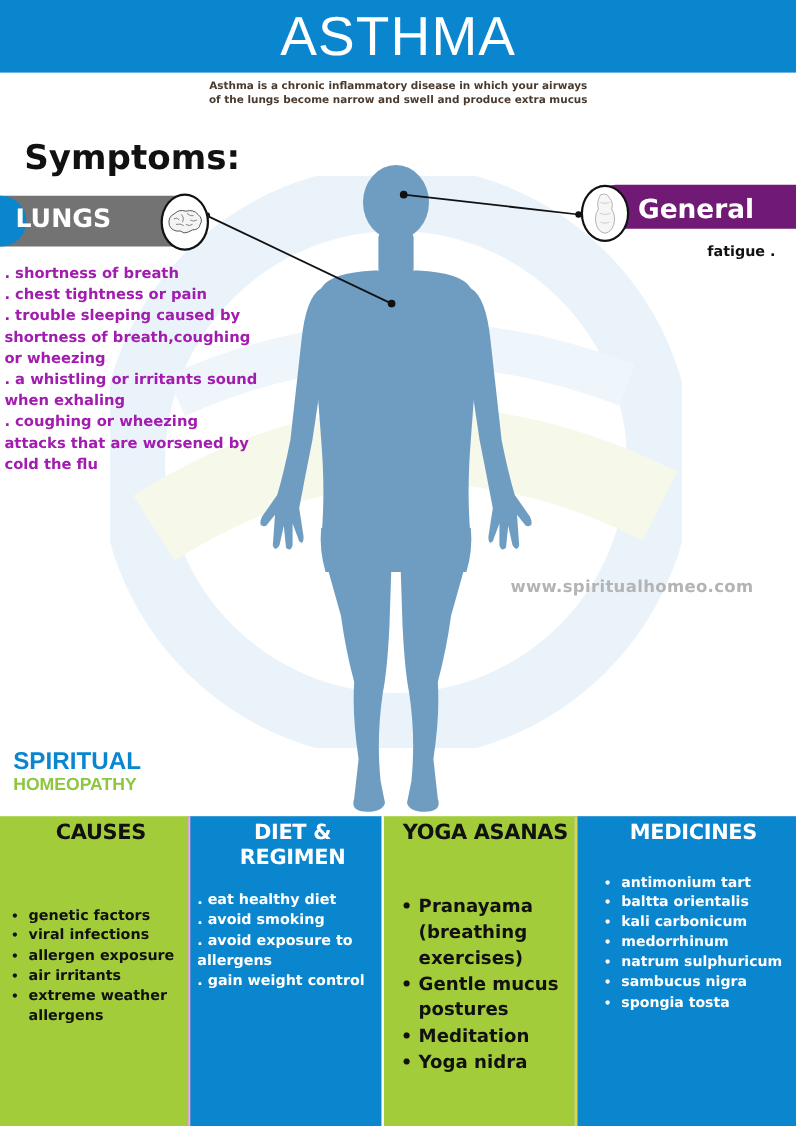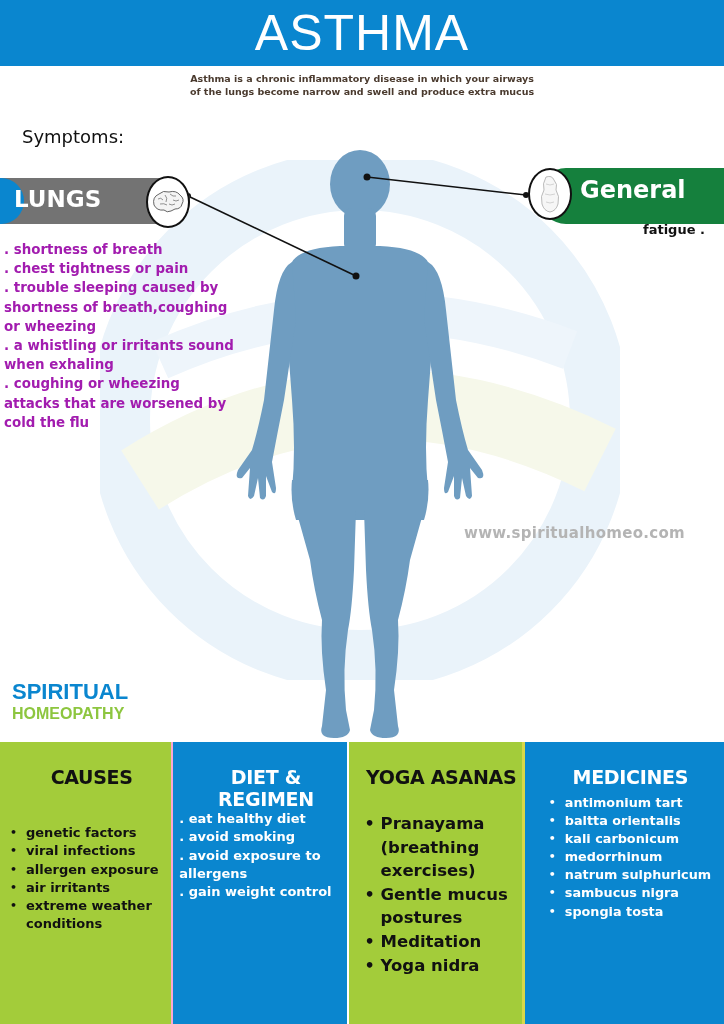--- a/index.html
+++ b/index.html
@@ -19,21 +19,21 @@
       font-size: 9.5px; font-weight: 700; color: #4a3a2e; line-height: 13px;
       font-family: "DejaVu Sans", sans-serif;
     }
 
     .watermark {
       position: absolute; left: 100px; top: 160px; width: 520px; height: 520px;
       pointer-events: none;
     }
 
     .symptoms-heading {
-      position: absolute; left: 22px; top: 126px; font-size: 18px; font-weight: 400;
+      position: absolute; left: 22px; top: 126px; font-size: 31px; font-weight: 700;
       font-family: "DejaVu Sans", sans-serif; color: #111;
     }
 
     .pill-lungs {
       position: absolute; left: 0; top: 178px; width: 190px; height: 46px;
       background: #737373; border-radius: 0 24px 24px 0;
     }
     .pill-lungs::before {
       content: ""; position: absolute; left: -24px; top: 0; width: 48px; height: 46px;
       background: #0a86cf; border-radius: 24px;
@@ -44,22 +44,22 @@
     }
     .circle-icon {
       position: absolute; width: 44px; height: 52px; border-radius: 50%;
       background: #fff; border: 2px solid #111; display: flex; align-items: center; justify-content: center;
       z-index: 3;
     }
     .lungs-circle { left: 146px; top: 176px; }
     .general-circle { left: 528px; top: 168px; }
 
     .pill-general {
-      position: absolute; left: 540px; top: 168px; width: 184px; height: 56px;
-      background: #15803d; border-radius: 26px 0 0 26px;
+      position: absolute; left: 540px; top: 168px; width: 184px; height: 40px;
+      background: #701a75; border-radius: 26px 0 0 26px;
     }
     .pill-general .label {
       position: absolute; left: 40px; top: 8px; color: #fff; font-size: 24px; font-weight: 700;
       font-family: "DejaVu Sans", sans-serif;
     }
     .general-text {
       position: absolute; left: 643px; top: 222px; font-size: 13px; font-weight: 700; color: #111;
     }
 
     .lungs-list {
@@ -87,21 +87,21 @@
     .panel { height: 282px; position: relative; }
     .panel.green { background: #a3cc3a; color: #111; }
     .panel.blue { background: #0a86cf; color: #fff; }
     .p1 { width: 178px; }
     .p2 { width: 182px; border-left: 2px solid #f9a8d4; }
     .p3 { width: 182px; border-left: 2px solid #fff; }
     .p4 { width: 210px; border-left: 3px solid #d8d84a; }
 
     .panel h2 {
       font-family: "DejaVu Sans", sans-serif; font-weight: 700; text-align: center;
-      font-size: 19px; padding-top: 24px; letter-spacing: -0.3px; margin-left: 12px;
+      font-size: 19px; padding-top: 4px; letter-spacing: -0.3px; margin-left: 12px;
     }
     .panel ul { list-style: none; }
     .causes-list { position: absolute; left: 10px; top: 82px; font-size: 13px; font-weight: 700; line-height: 18.3px; }
     .causes-list li, .med-list li, .yoga-list li { position: relative; padding-left: 16px; }
     .causes-list li::before, .med-list li::before { content: "•"; position: absolute; left: 0; top: 0; font-size: 11px; }
 
     .diet-list { position: absolute; left: 6px; top: 68px; font-size: 13px; font-weight: 700; line-height: 18.3px; color: #fff; }
     .diet-list p { margin: 0; }
 
     .yoga-list { position: absolute; left: 16px; top: 70px; font-size: 16.5px; font-weight: 700; line-height: 23.6px; }
@@ -196,21 +196,21 @@
 </div>
 
 <div class="panels">
   <div class="panel green p1">
     <h2>CAUSES</h2>
     <ul class="causes-list">
       <li>genetic factors</li>
       <li>viral infections</li>
       <li>allergen exposure</li>
       <li>air irritants</li>
-      <li>extreme weather conditions</li>
+      <li>extreme weather allergens</li>
     </ul>
   </div>
   <div class="panel blue p2">
     <h2>DIET &amp; REGIMEN</h2>
     <div class="diet-list">
       <p>. eat healthy diet</p>
       <p>. avoid smoking</p>
       <p>. avoid exposure to allergens</p>
       <p>. gain weight control</p>
     </div>

